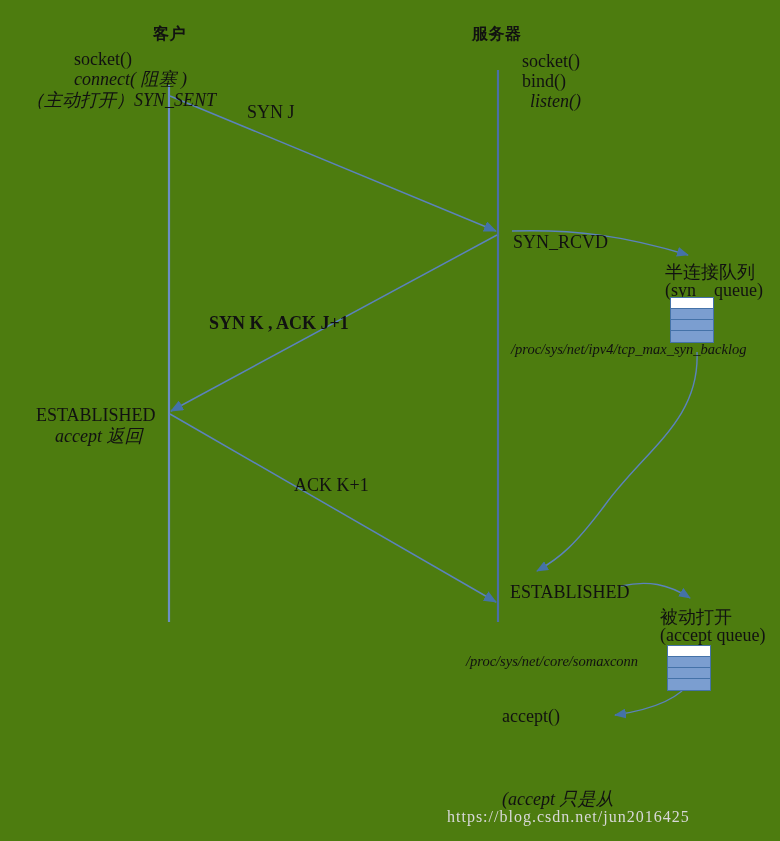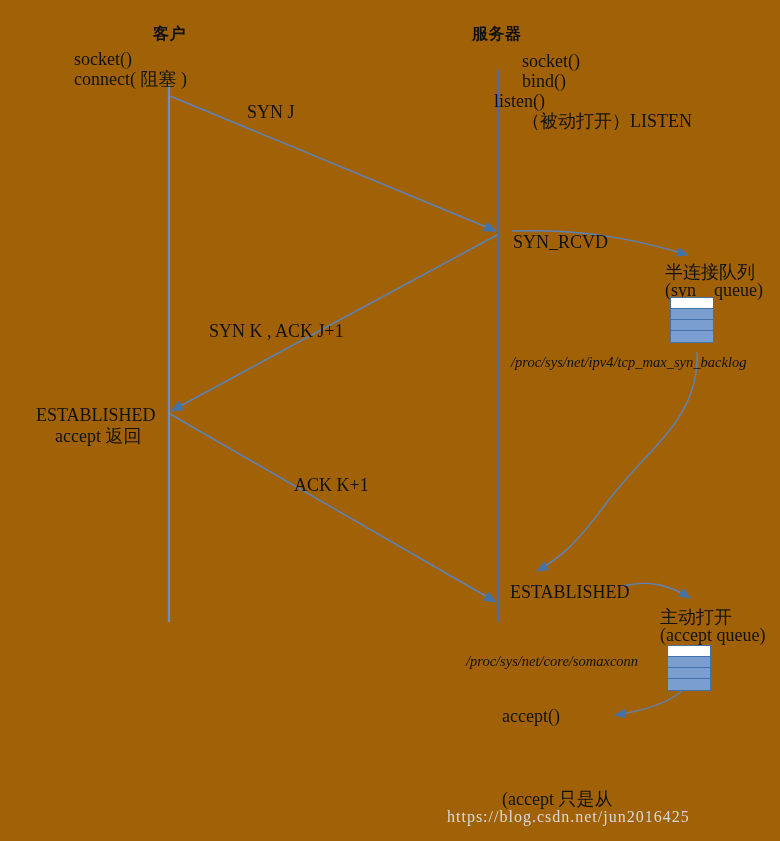--- a/index.html
+++ b/index.html
@@ -4,21 +4,21 @@
 <style>
   html, body {
     margin: 0;
     padding: 0;
     background: #ffffff;
   }
   #canvas {
     position: relative;
     width: 780px;
     height: 841px;
-    background: #a16207;
+    background: #4d7c0f;
     overflow: hidden;
     font-family: "Liberation Serif", "DejaVu Serif", serif;
     color: #000000;
   }
   #diagram-svg {
     position: absolute;
     left: 0;
     top: 0;
     width: 780px;
     height: 841px;
@@ -47,20 +47,21 @@
   }
   .stack-lines {
     display: block;
   }
   .stack-lines span {
     display: block;
     white-space: pre;
   }
   .mix {
     font-family: "Liberation Serif", "DejaVu Serif", serif;
+    font-style: italic;
   }
   .queue-box {
     position: absolute;
     width: 44px;
     border: 1px solid #4472a8;
     box-sizing: border-box;
     background: #ffffff;
   }
   .queue-box .cell {
     height: 11px;
@@ -117,48 +118,48 @@
     <path d="M621,586 C648,580 668,584 690,598" fill="none" stroke="#5b83bd" stroke-width="1.4" marker-end="url(#arrowFilledSm)"></path>
 
     <path d="M692,679 C680,700 650,710 615,715" fill="none" stroke="#5b83bd" stroke-width="1.4" marker-end="url(#arrowFilledSm)"></path>
   </svg>
 
   <div class="lbl title cjk" style="left:153px; top:24px;">客户</div>
   <div class="lbl title cjk" style="left:472px; top:24px;">服务器</div>
 
   <div class="lbl" style="left:74px; top:48px;">socket()</div>
   <div class="lbl mix" style="left:74px; top:68px;">connect( 阻塞 )</div>
+  <div class="lbl mix" style="left:26px; top:89px;">（主动打开）SYN_SENT</div>
 
   <div class="lbl" style="left:522px; top:50px;">socket()</div>
   <div class="lbl" style="left:522px; top:70px;">bind()</div>
-  <div class="lbl" style="left:494px; top:90px;">listen()</div>
-  <div class="lbl mix" style="left:522px; top:110px;">（被动打开）LISTEN</div>
+  <div class="lbl" style="left:530px; top:90px;font-style:italic;">listen()</div>
 
   <div class="lbl" style="left:247px; top:101px;">SYN J</div>
-  <div class="lbl" style="left:209px; top:320px;">SYN K , ACK J+1</div>
+  <div class="lbl" style="left:209px; top:312px;font-weight:bold;">SYN K , ACK J+1</div>
   <div class="lbl" style="left:294px; top:474px;">ACK K+1</div>
 
   <div class="lbl" style="left:36px; top:404px;">ESTABLISHED</div>
   <div class="lbl mix" style="left:55px; top:425px;">accept 返回</div>
 
   <div class="lbl" style="left:513px; top:231px;">SYN_RCVD</div>
 
   <div class="lbl cjk queue-caption" style="left:665px; top:260px;">半连接队列</div>
   <div class="lbl" style="left:665px; top:279px;">(syn    queue)</div>
   <div class="queue-box" style="left:670px; top:297px;">
     <div class="cell empty"></div>
     <div class="cell filled"></div>
     <div class="cell filled"></div>
     <div class="cell filled"></div>
   </div>
-  <div class="lbl mono-italic" style="left:511px; top:353px;">/proc/sys/net/ipv4/tcp_max_syn_backlog</div>
+  <div class="lbl mono-italic" style="left:511px; top:340px;">/proc/sys/net/ipv4/tcp_max_syn_backlog</div>
 
   <div class="lbl" style="left:510px; top:581px;">ESTABLISHED</div>
 
-  <div class="lbl cjk queue-caption" style="left:660px; top:605px;">主动打开</div>
+  <div class="lbl cjk queue-caption" style="left:660px; top:605px;">被动打开</div>
   <div class="lbl" style="left:660px; top:624px;">(accept queue)</div>
   <div class="queue-box" style="left:667px; top:645px;">
     <div class="cell empty"></div>
     <div class="cell filled"></div>
     <div class="cell filled"></div>
     <div class="cell filled"></div>
   </div>
   <div class="lbl mono-italic" style="left:466px; top:652px;">/proc/sys/net/core/somaxconn</div>
 
   <div class="lbl" style="left:502px; top:705px;">accept()</div>

